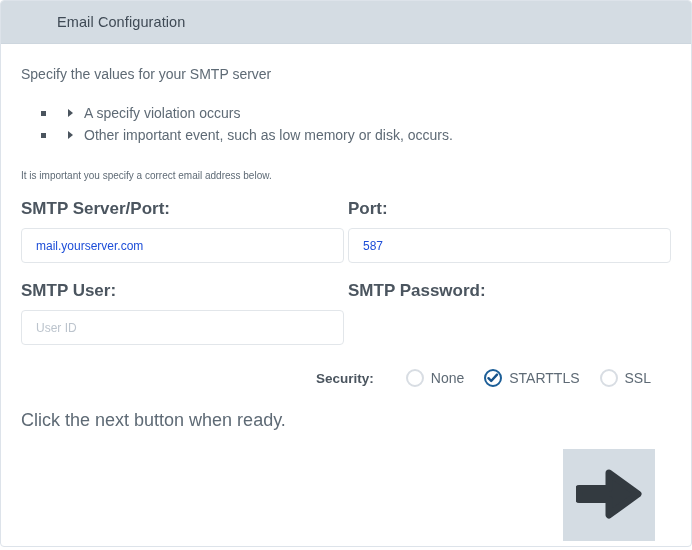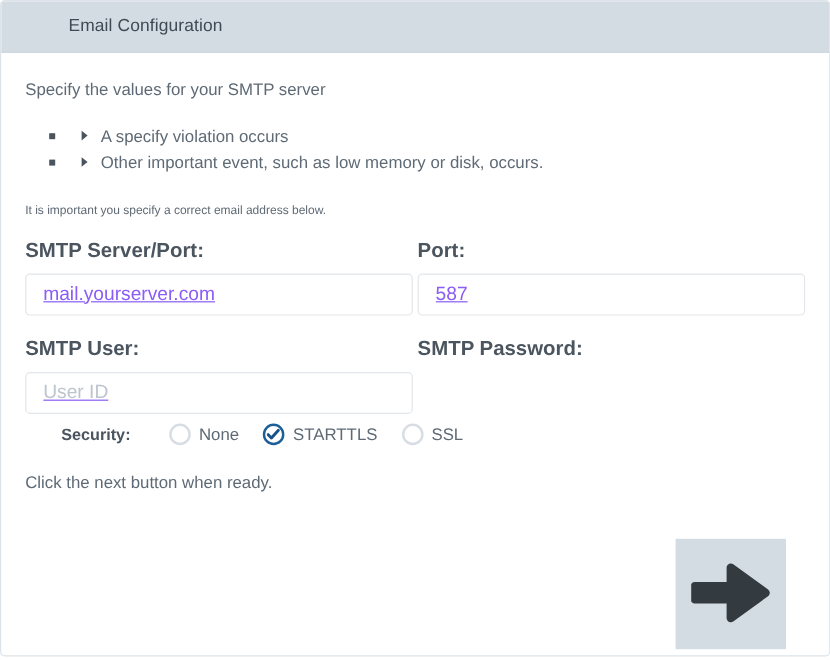--- a/index.html
+++ b/index.html
@@ -98,35 +98,35 @@
     font-weight: bold;
     color: #4b555f;
     margin-bottom: 9px;
   }
   input.text-input {
     width: 100%;
     height: 35px;
     border: 1px solid #e2e6ea;
     border-radius: 4px;
     padding: 0 14px;
-    font-size: 16px;
-    color: #8b5cf6;
+    font-size: 12px;
+    color: #1d4ed8;
     font-family: "Liberation Sans", sans-serif;
     background: #fff;
     outline: none;
-    text-decoration: underline;
   }
   input.text-input::placeholder {
     color: #bcc4cd;
   }
   .security-row {
     display: flex;
     align-items: center;
-    margin-top: 8px;
+    margin-top: 24px;
     padding-left: 30px;
+    justify-content: flex-end;
   }
   .security-label {
     font-size: 13.5px;
     font-weight: bold;
     color: #4b555f;
     margin-right: 32px;
   }
   .radio-item {
     display: flex;
     align-items: center;
@@ -147,21 +147,21 @@
   }
   .radio-mark.checked svg {
     position: absolute;
     left: 1px; top: 1px;
   }
   .radio-text {
     font-size: 14px;
     color: #5e6a75;
   }
   .ready-note {
-    font-size: 14px;
+    font-size: 18px;
     color: #5e6a75;
     margin: 0;
     padding-top: 23px;
   }
   #next-button {
     position: absolute;
     left: 562px;
     top: 405px;
     width: 92px;
     height: 92px;

